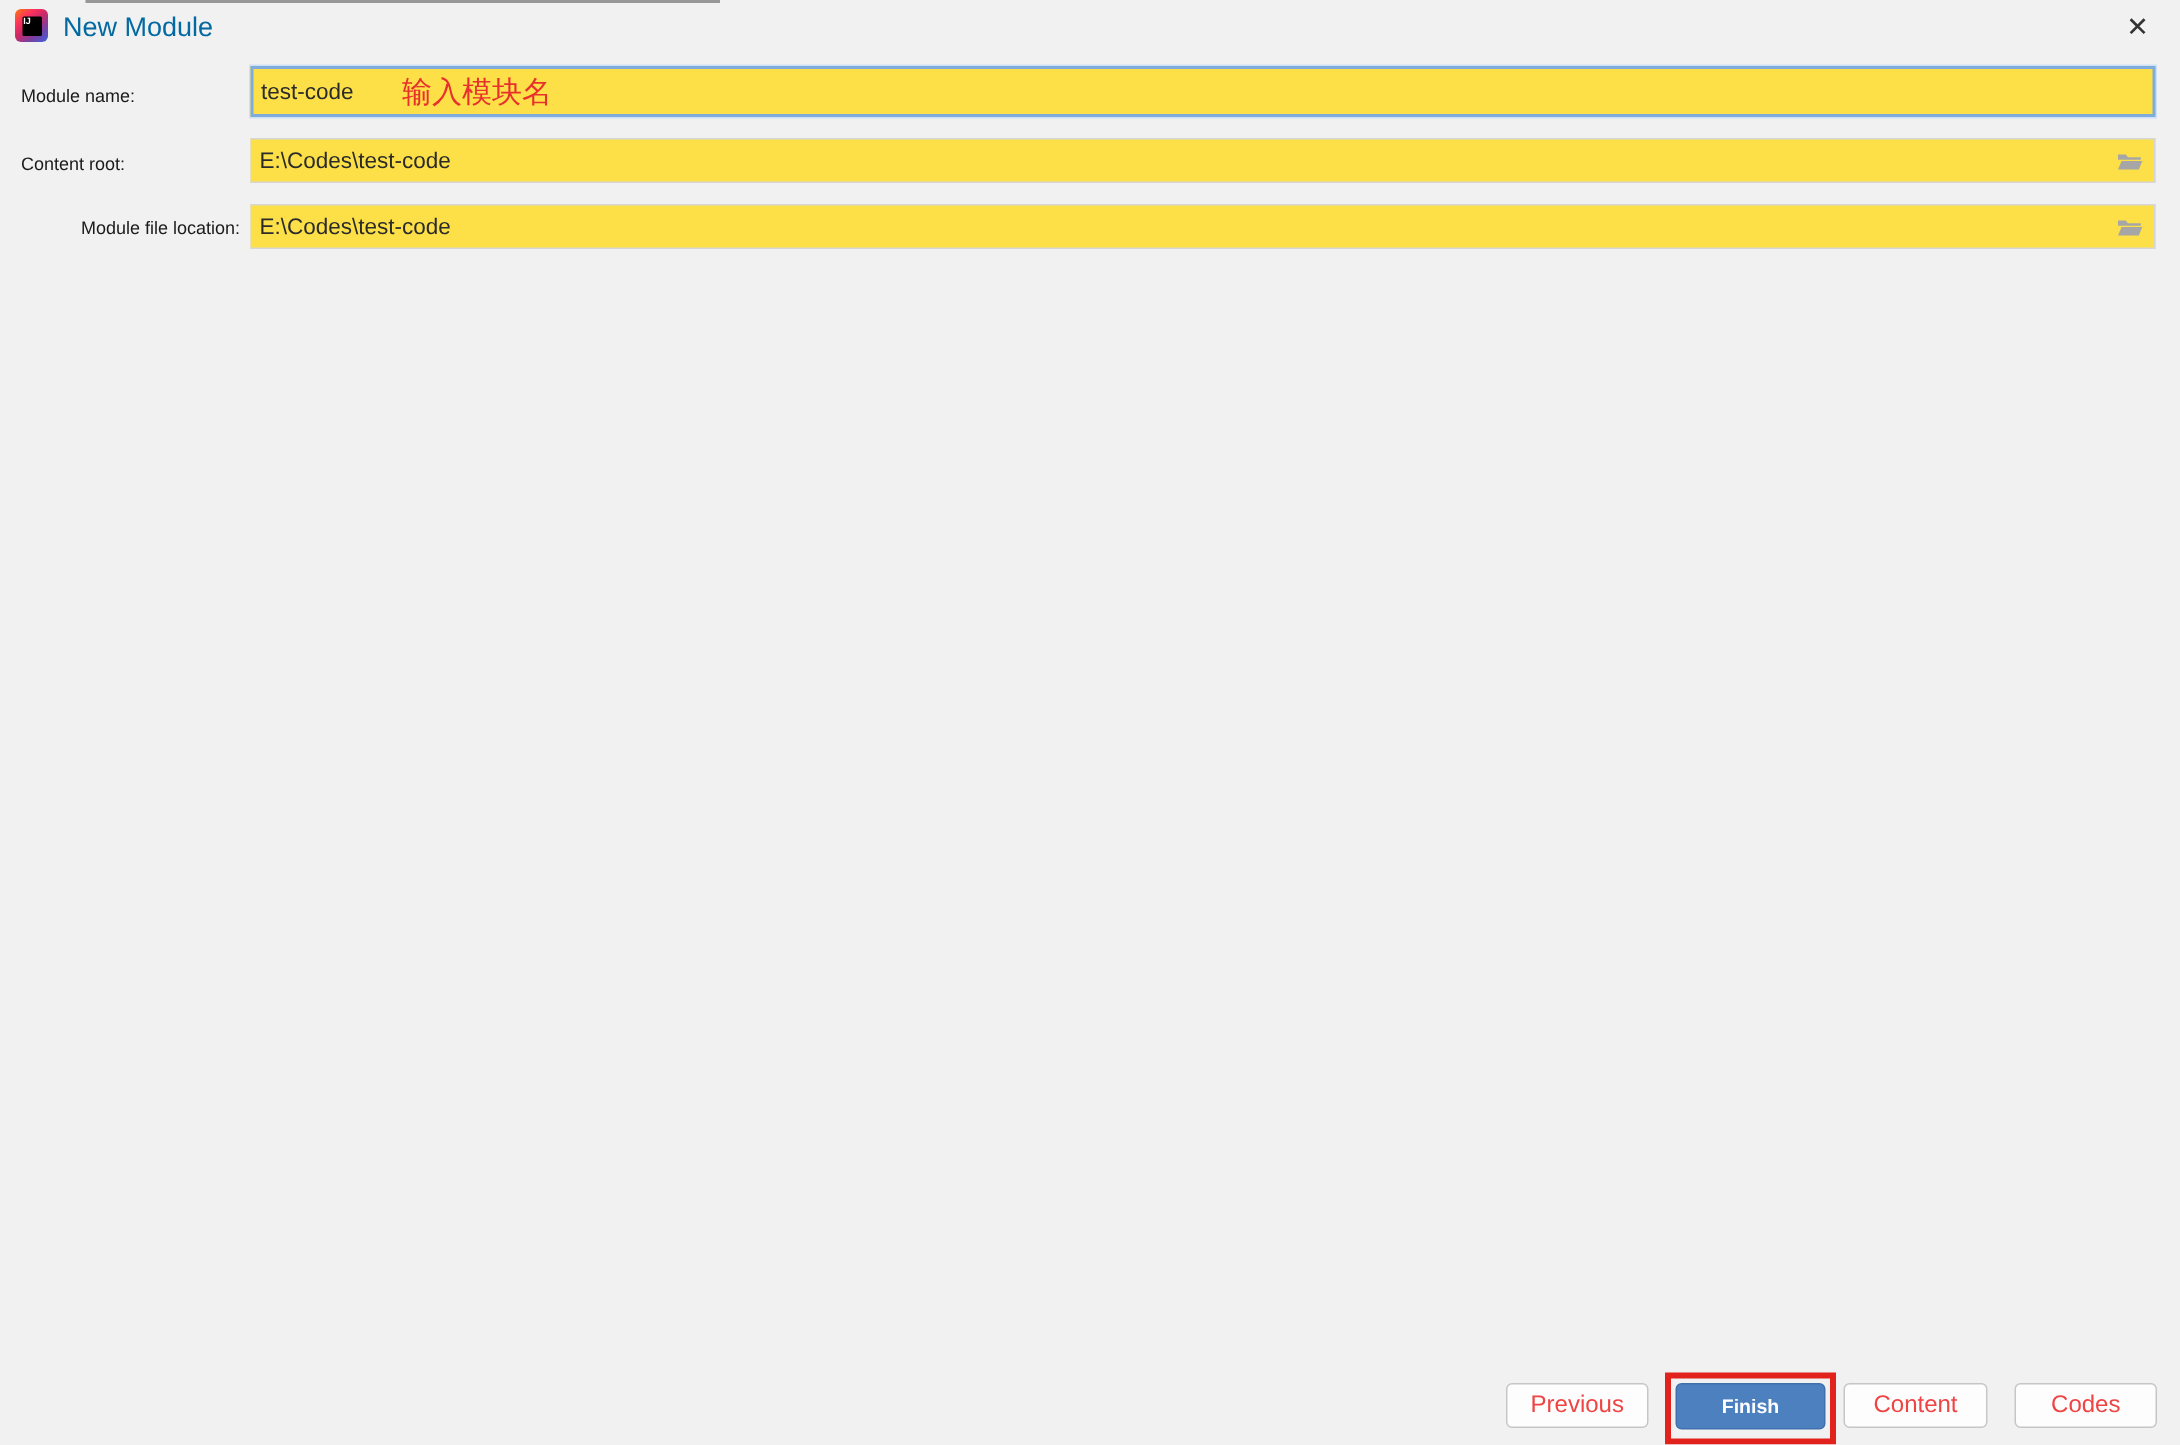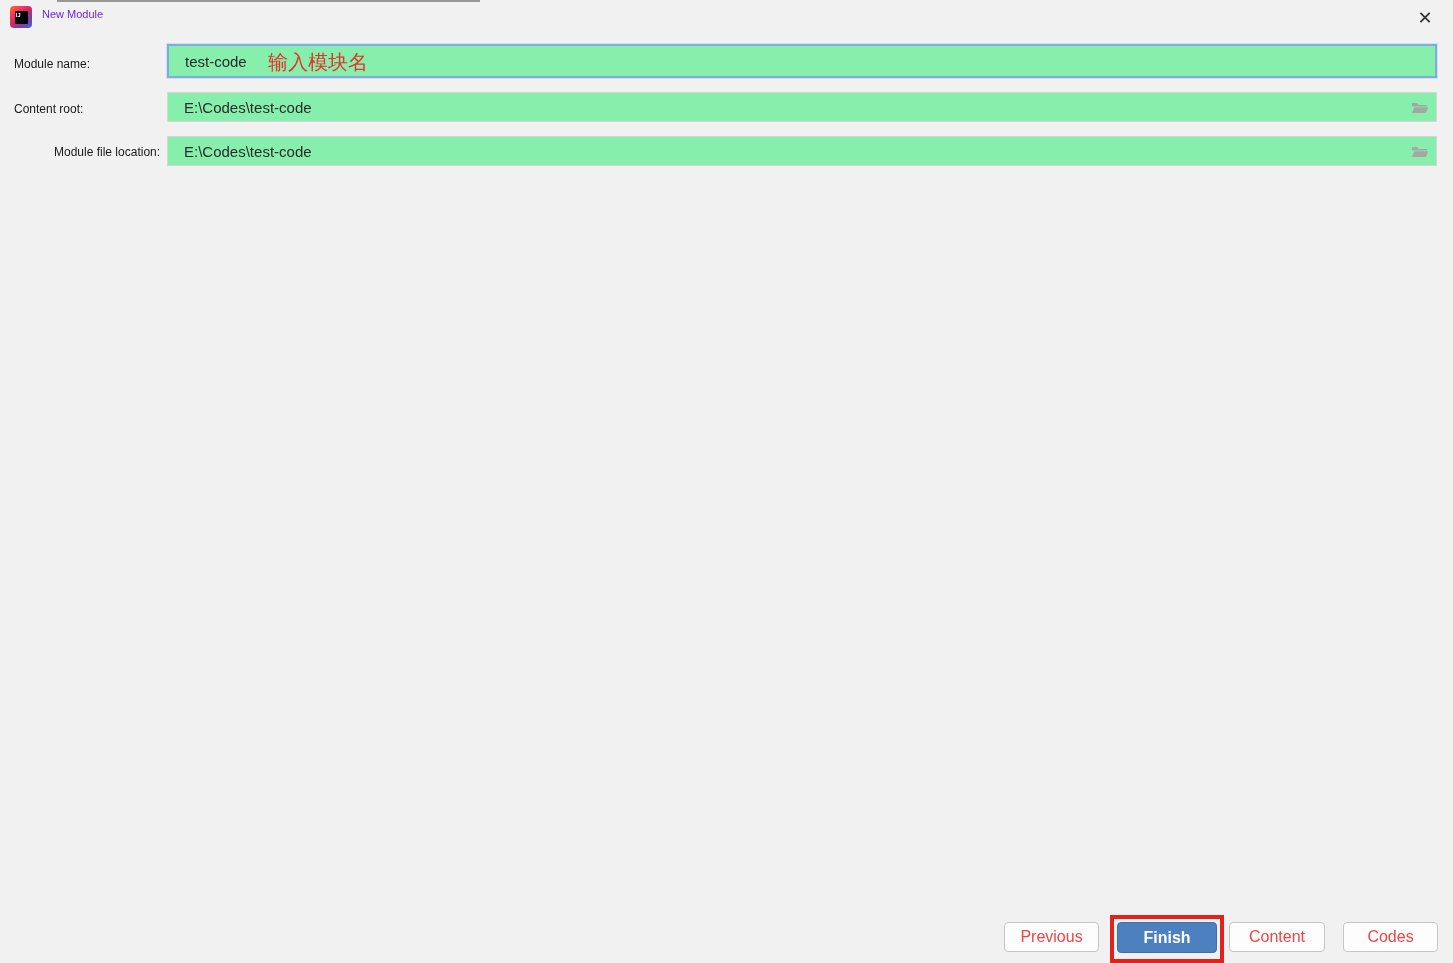--- a/index.html
+++ b/index.html
@@ -15,35 +15,35 @@
   .app-icon{
     position:absolute;left:10px;top:6px;width:22px;height:22px;border-radius:4px;
     background:linear-gradient(140deg,#f97a12 0%,#fe315d 28%,#cb2a66 48%,#7b3fa0 72%,#3b62e0 100%);
     display:flex;align-items:center;justify-content:center;
   }
   .app-icon-inner{
     width:13px;height:13px;background:#000;border-radius:1px;
     color:#fff;font-size:6px;font-weight:bold;line-height:7px;
     padding:1px 0 0 1px;box-sizing:border-box;
   }
-  .win-title{position:absolute;left:42px;top:8px;font-size:11px;color:#6d28d9;}
+  .win-title{position:absolute;left:42px;top:8px;font-size:18px;color:#0369a1;}
   .close-btn{
     position:absolute;right:12px;top:4px;width:32px;height:28px;
     background:transparent;border:none;font-size:18px;color:#333;
     display:flex;align-items:center;justify-content:center;cursor:pointer;
     font-family:"Liberation Sans","DejaVu Sans",sans-serif;
   }
   
   .field-label{position:absolute;left:14px;font-size:12px;color:#1a1a1a;white-space:nowrap;}
   .lbl-1{top:57px;}
   .lbl-2{top:102px;text-align:right;}
   .lbl-3{top:145px;margin-left:40px;}
   .txt-input{
     position:absolute;left:167px;width:1270px;box-sizing:border-box;
-    background:#86efac;font-size:15px;color:#2b2b2b;padding:0 28px 0 16px;
+    background:#fde047;font-size:15px;color:#2b2b2b;padding:0 28px 0 5px;
     font-family:"Liberation Sans","DejaVu Sans",sans-serif;outline:none;
   }
   .input-1{top:44px;height:34px;border:2px solid #7fabdd;box-shadow:0 0 0 1px #cfe2f5;}
   .input-2{top:92px;height:30px;border:1px solid #d6d6d6;}
   .input-3{top:136px;height:30px;border:1px solid #d6d6d6;}
   .annotation-text{
     position:absolute;left:268px;top:48px;height:28px;line-height:28px;
     font-size:20px;color:#e8302c;white-space:nowrap;pointer-events:none;
   }
   .folder-btn{
@@ -62,21 +62,21 @@
   .btn-previous{left:1004px;width:95px;}
   .btn-cancel{left:1229px;width:96px;}
   .btn-help{left:1343px;width:95px;}
   .finish-highlight{
     position:absolute;left:1110px;top:915px;width:114px;height:48px;
     box-sizing:border-box;border:4px solid #e2231d;
   }
   .btn-finish{
     position:absolute;left:1117px;top:922px;width:100px;height:31px;
     box-sizing:border-box;background:#4d80bf;border:1px solid #3f70ad;border-radius:4px;
-    color:#fff;font-size:16px;font-weight:bold;cursor:pointer;
+    color:#fff;font-size:13px;font-weight:bold;cursor:pointer;
     font-family:"Liberation Sans","DejaVu Sans",sans-serif;
   }
 </style>
 </head>
 <body>
 
 <div>
 
   <div class="artifact-line"></div>
 

